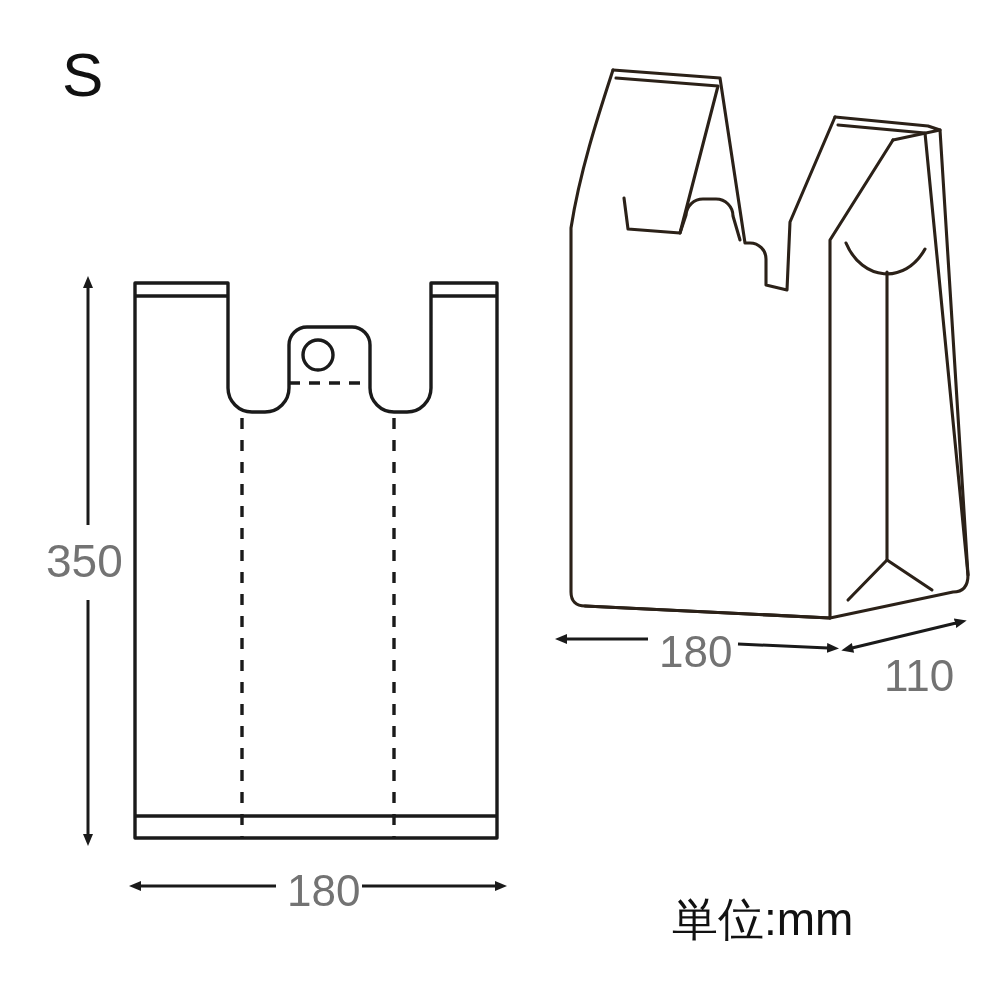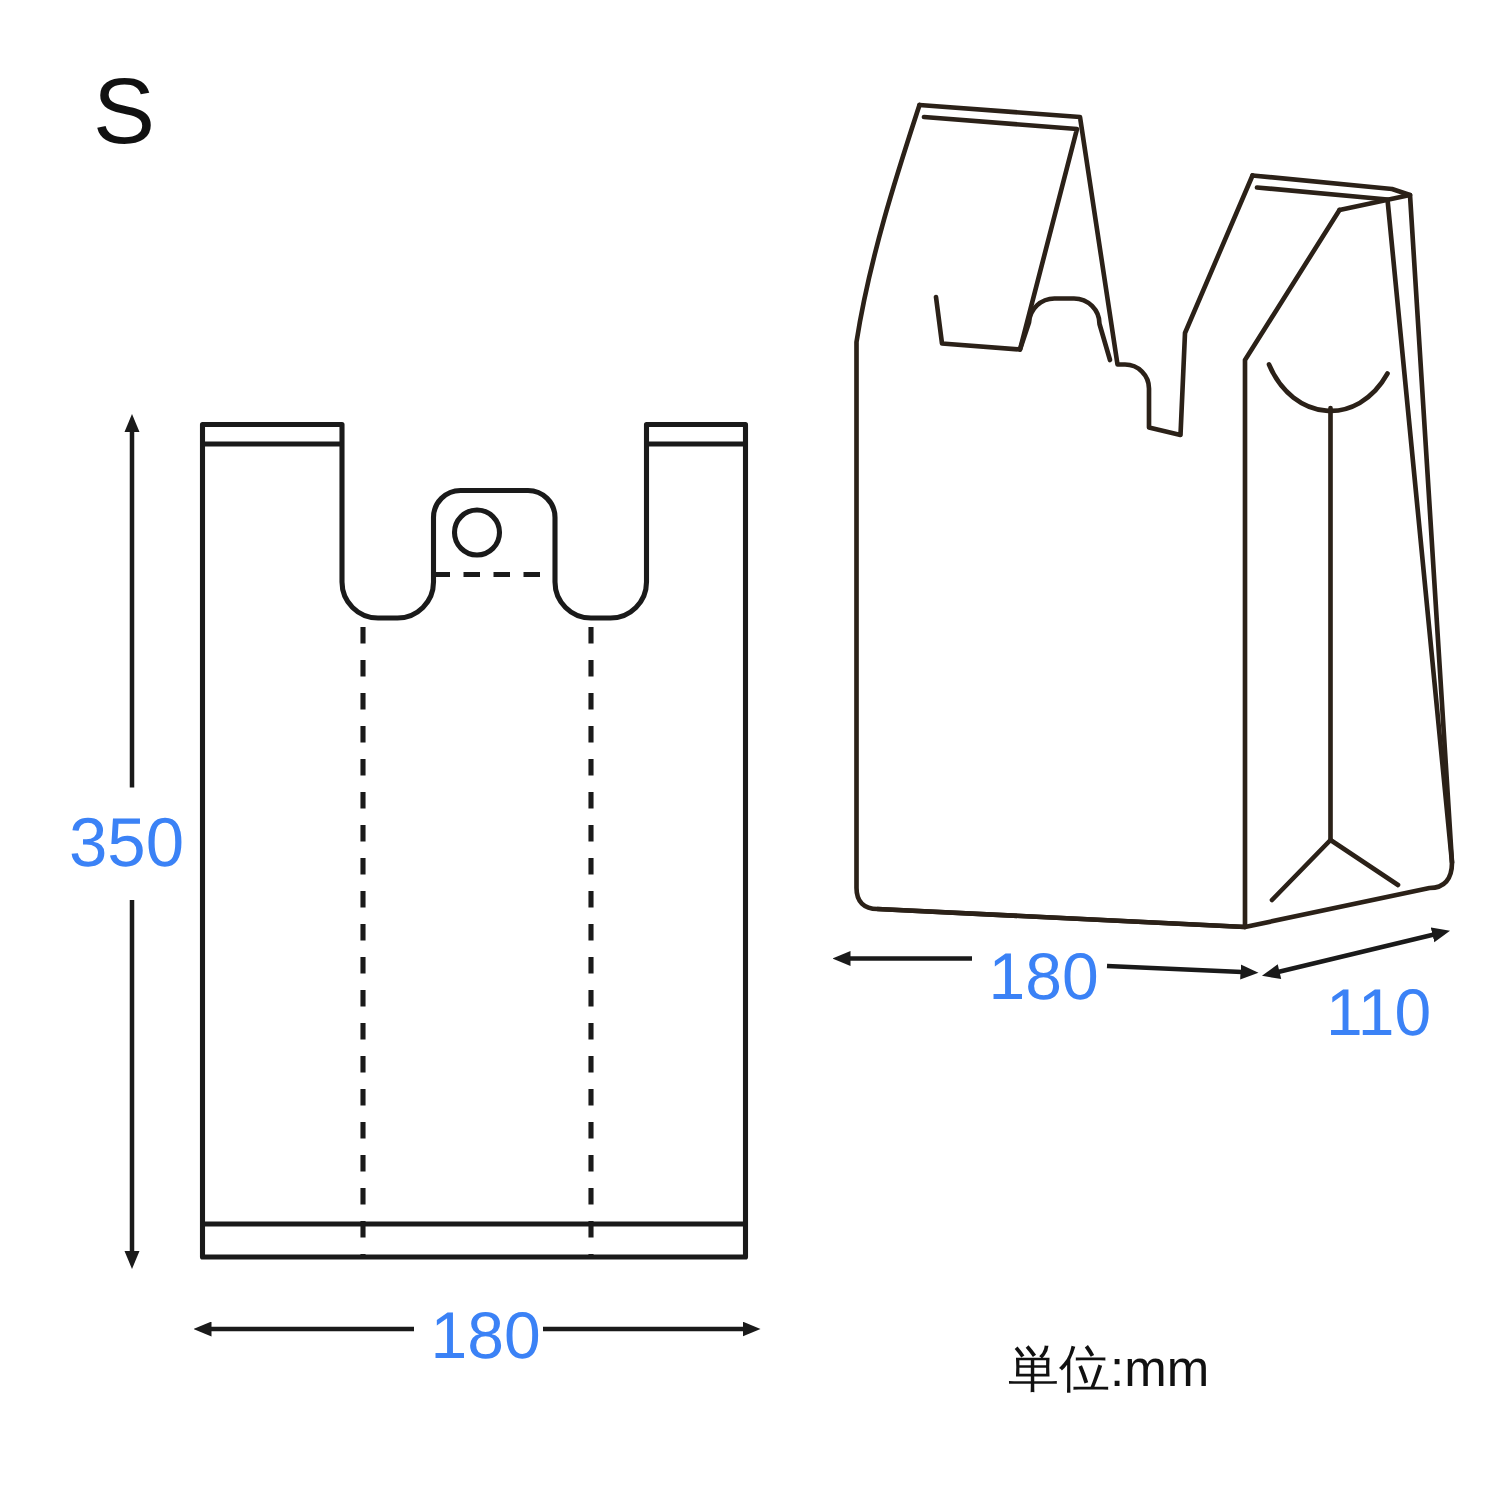--- a/index.html
+++ b/index.html
@@ -34,21 +34,21 @@
     top: 44px;
     font-size: 62px;
     line-height: 1;
     font-family: "Liberation Sans", sans-serif;
     color: #111111;
     letter-spacing: 0.5px;
   }
   .dim-text {
     position: absolute;
     font-family: "Liberation Sans", sans-serif;
-    color: #3b82f6;
+    color: #737373;
     line-height: 1;
     white-space: nowrap;
   }
   .dim-height {
     left: 46px;
     top: 538px;
     font-size: 46px;
   }
   .dim-width-flat {
     left: 287px;
@@ -63,21 +63,21 @@
   .dim-depth-3d {
     left: 884px;
     top: 654px;
     font-size: 44px;
     text-align: center;
   }
   .unit-note {
     position: absolute;
     left: 672px;
     top: 896px;
-    font-size: 34px;
+    font-size: 46px;
     line-height: 1;
     font-family: "Liberation Sans", sans-serif;
     color: #111111;
     white-space: nowrap;
   }
 </style>
 </head>
 <body>
 
 <div id="stage">

